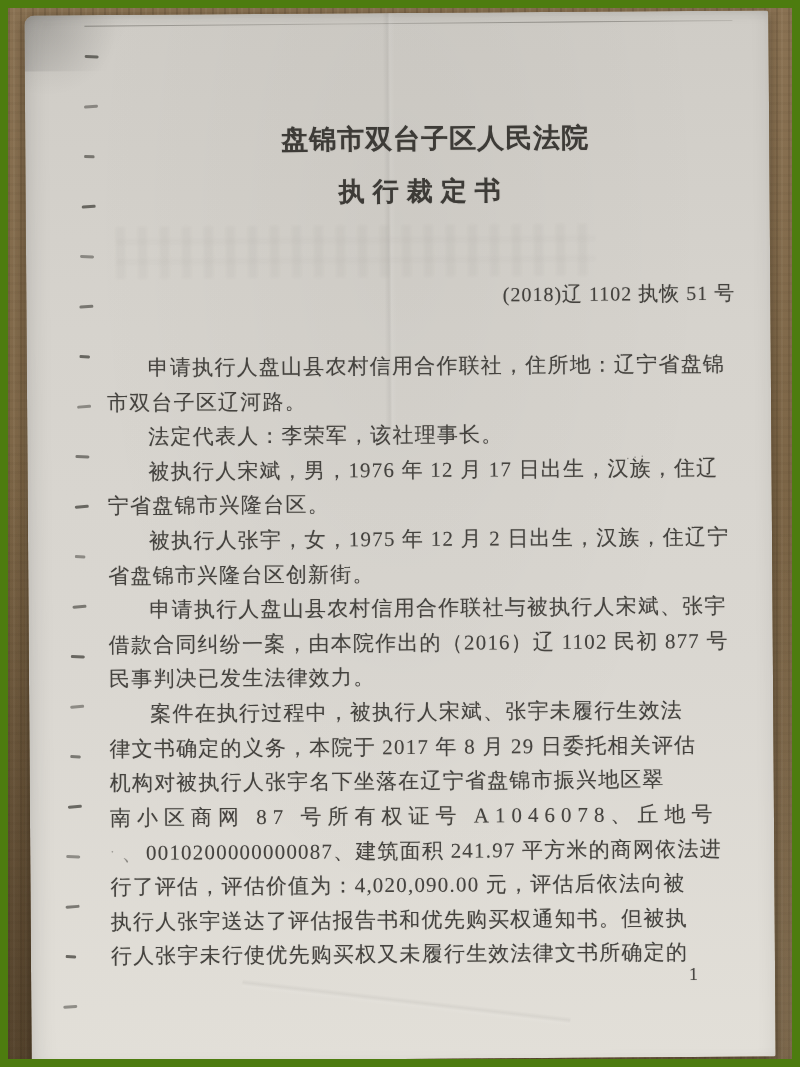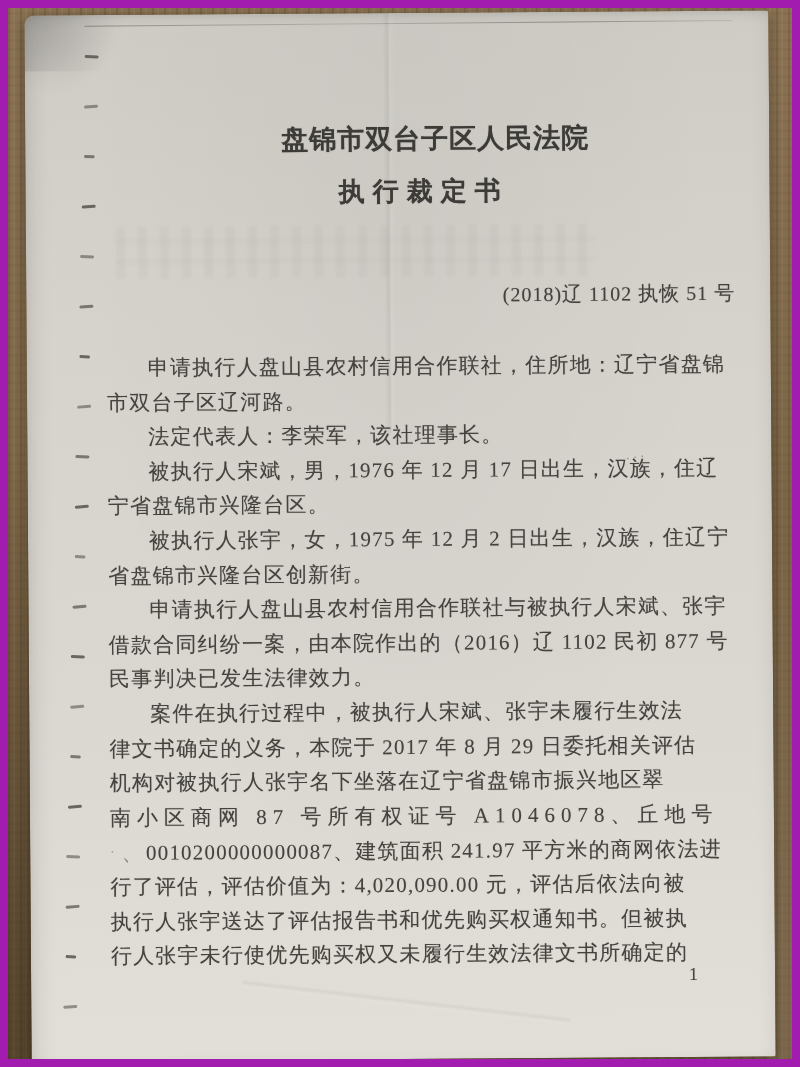--- a/index.html
+++ b/index.html
@@ -3,21 +3,21 @@
 <meta charset="utf-8">
 <style>
   * { margin: 0; padding: 0; box-sizing: border-box; }
   html, body { width: 800px; height: 1067px; }
   body { font-family: "Liberation Serif", "DejaVu Serif", serif; }
 
   
   .photo {
     position: relative;
     width: 800px; height: 1067px;
-    background: #a21caf;
+    background: #4d7c0f;
     padding: 8px;
     overflow: hidden;
   }
 
   
   .desk {
     position: relative;
     width: 784px; height: 1051px;
     overflow: hidden;
     background:

